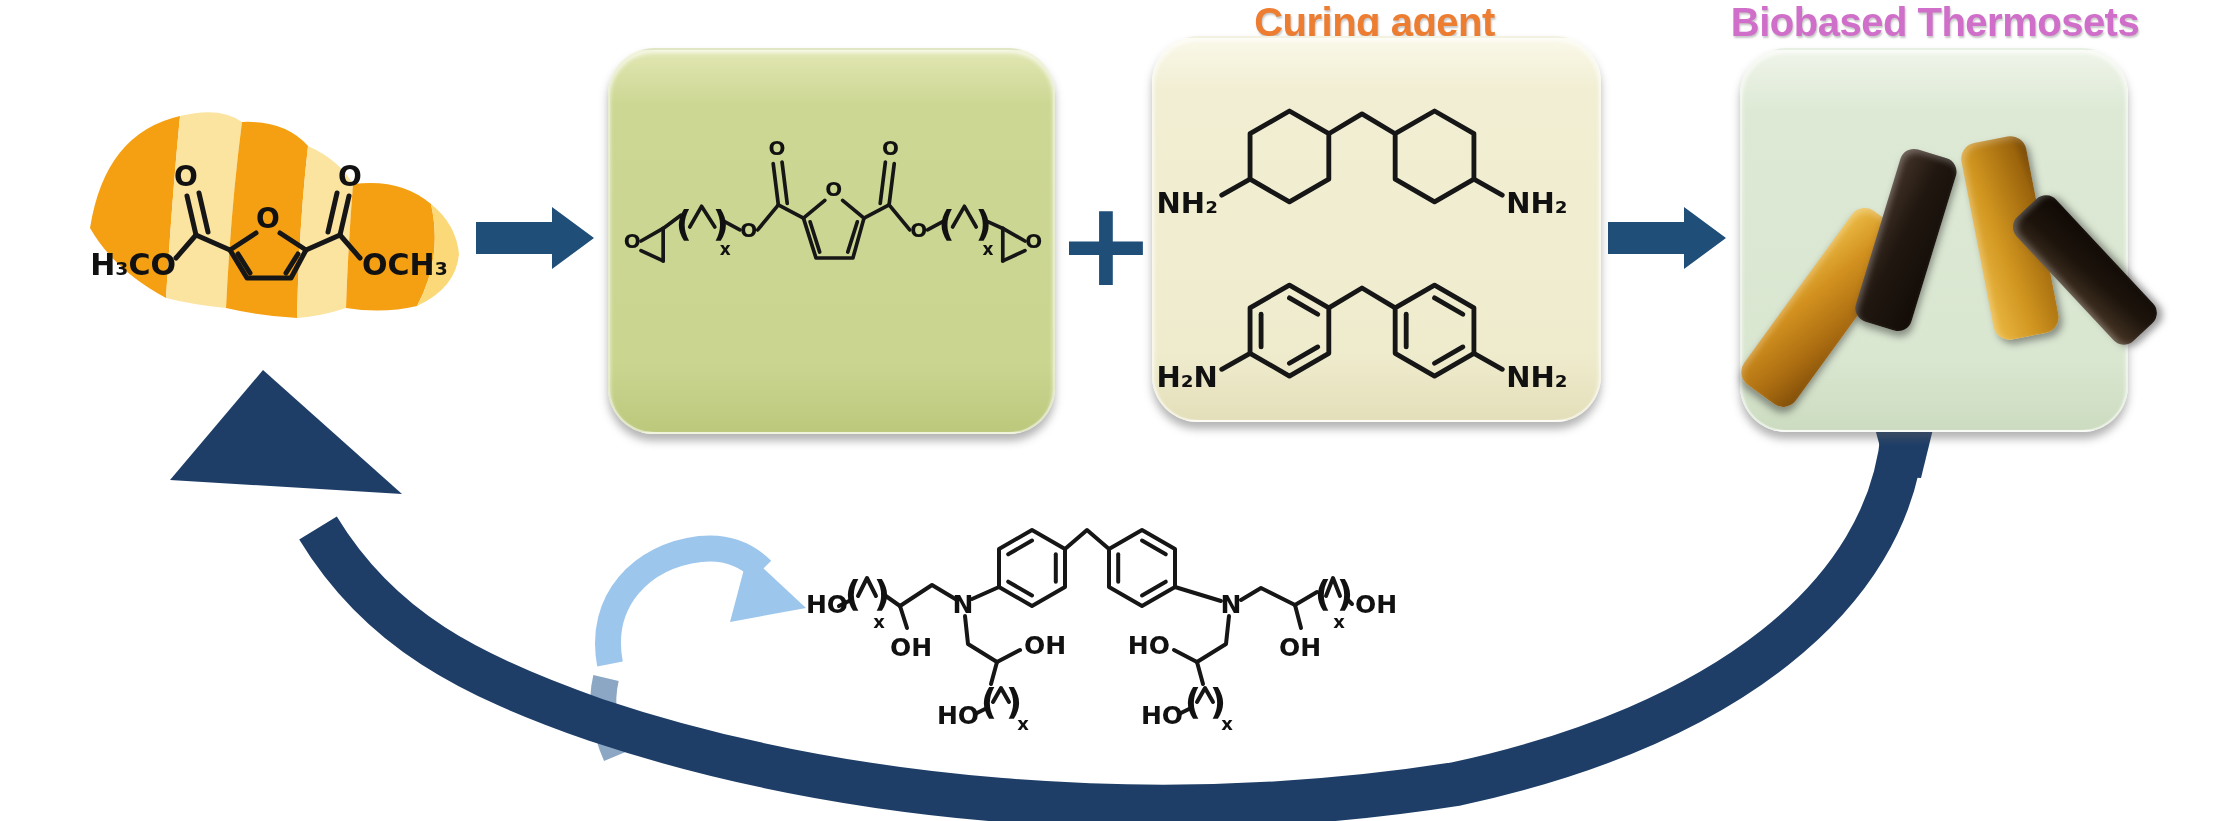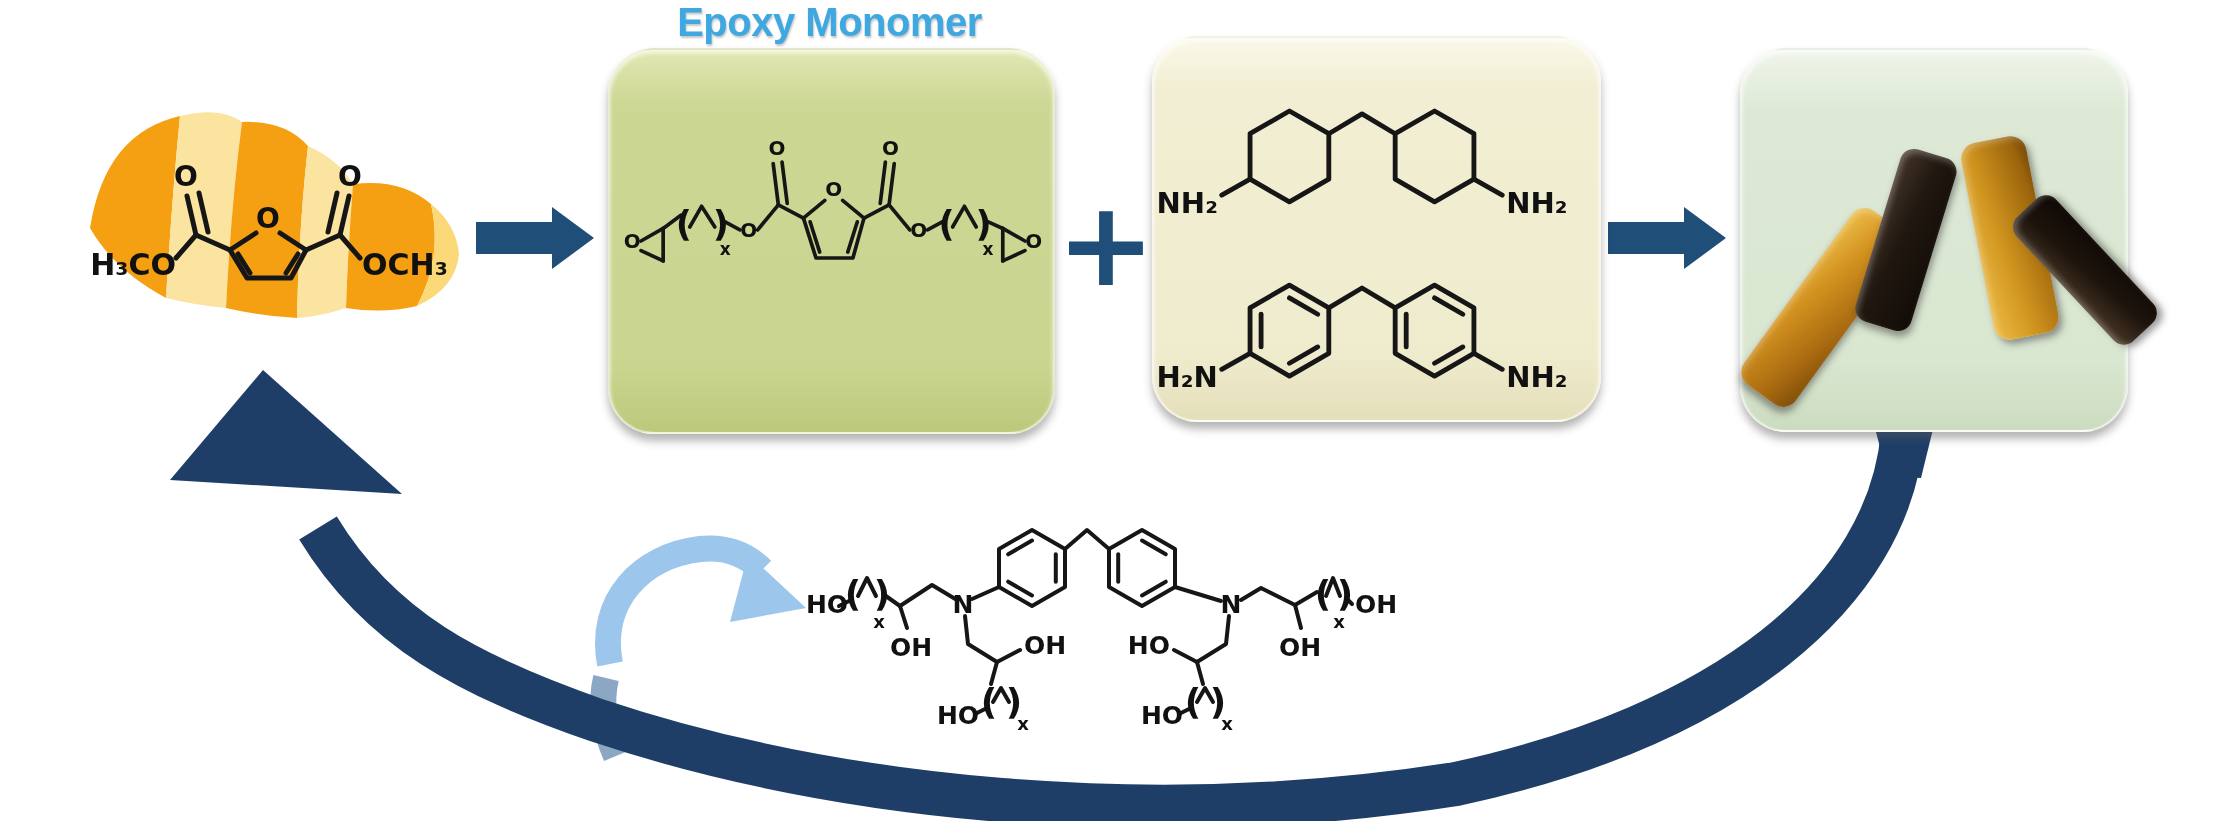--- a/index.html
+++ b/index.html
@@ -56,21 +56,22 @@
       <polygon points="806,608 748,554 730,622" fill="#9DC6EC"></polygon>
     </g>
 
     <polygon points="476,222 552,222 552,207 594,238 552,269 552,254 476,254" fill="#1F4E79"></polygon>
 
     <polygon points="1608,222 1684,222 1684,207 1726,238 1684,269 1684,254 1608,254" fill="#1F4E79"></polygon>
 
     <text x="1106" y="285" text-anchor="middle" font-size="118" font-weight="bold" fill="#1F4E79" font-family="DejaVu Sans, sans-serif">+</text>
   </svg>
 
-  <div class="title t-epoxy">Epoxy Monomer</div>
+  <div class="title t-curing">Curing agent</div>
+  <div class="title t-thermoset">Biobased Thermosets</div>
 
   <svg class="layer" style="left:70px;top:78px;" width="395" height="290" viewBox="0 0 395 290">
     <g>
       <path d="M 20,150 Q 35,55 110,38 Q 102,120 96,220 Q 44,192 20,150 Z" fill="#F5A012"></path>
       <path d="M 110,38 Q 150,28 172,44 Q 161,128 156,230 Q 124,227 96,220 Q 102,120 110,38 Z" fill="#FBE3A0"></path>
       <path d="M 172,44 Q 215,42 238,68 Q 229,148 227,240 Q 190,238 156,230 Q 161,128 172,44 Z" fill="#F5A012"></path>
       <path d="M 238,68 Q 269,82 283,106 Q 278,170 276,230 Q 252,238 227,240 Q 229,148 238,68 Z" fill="#FBE3A0"></path>
       <path d="M 283,106 Q 331,100 361,126 Q 373,180 347,228 Q 313,236 276,230 Q 278,170 283,106 Z" fill="#F5A012"></path>
       <path d="M 361,126 Q 386,146 389,176 Q 386,210 347,228 Q 373,180 361,126 Z" fill="#FBD979"></path>
     </g>

